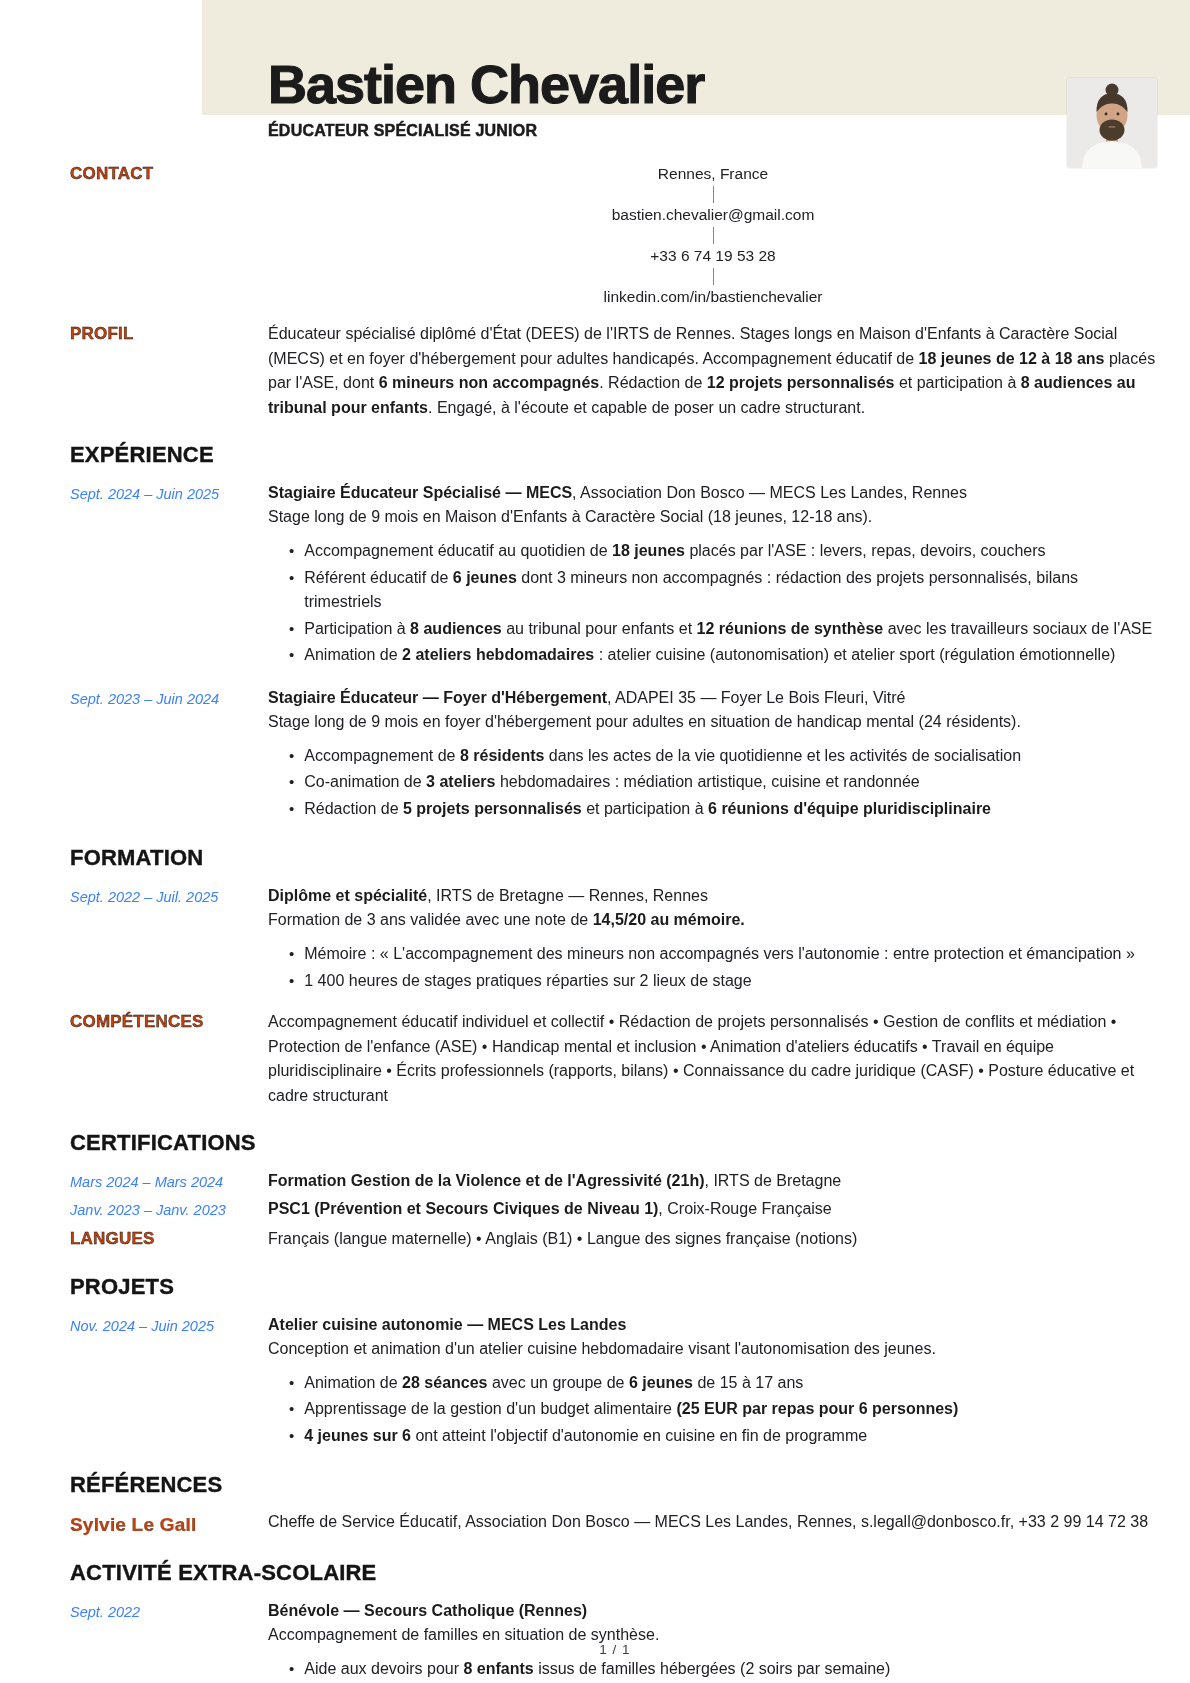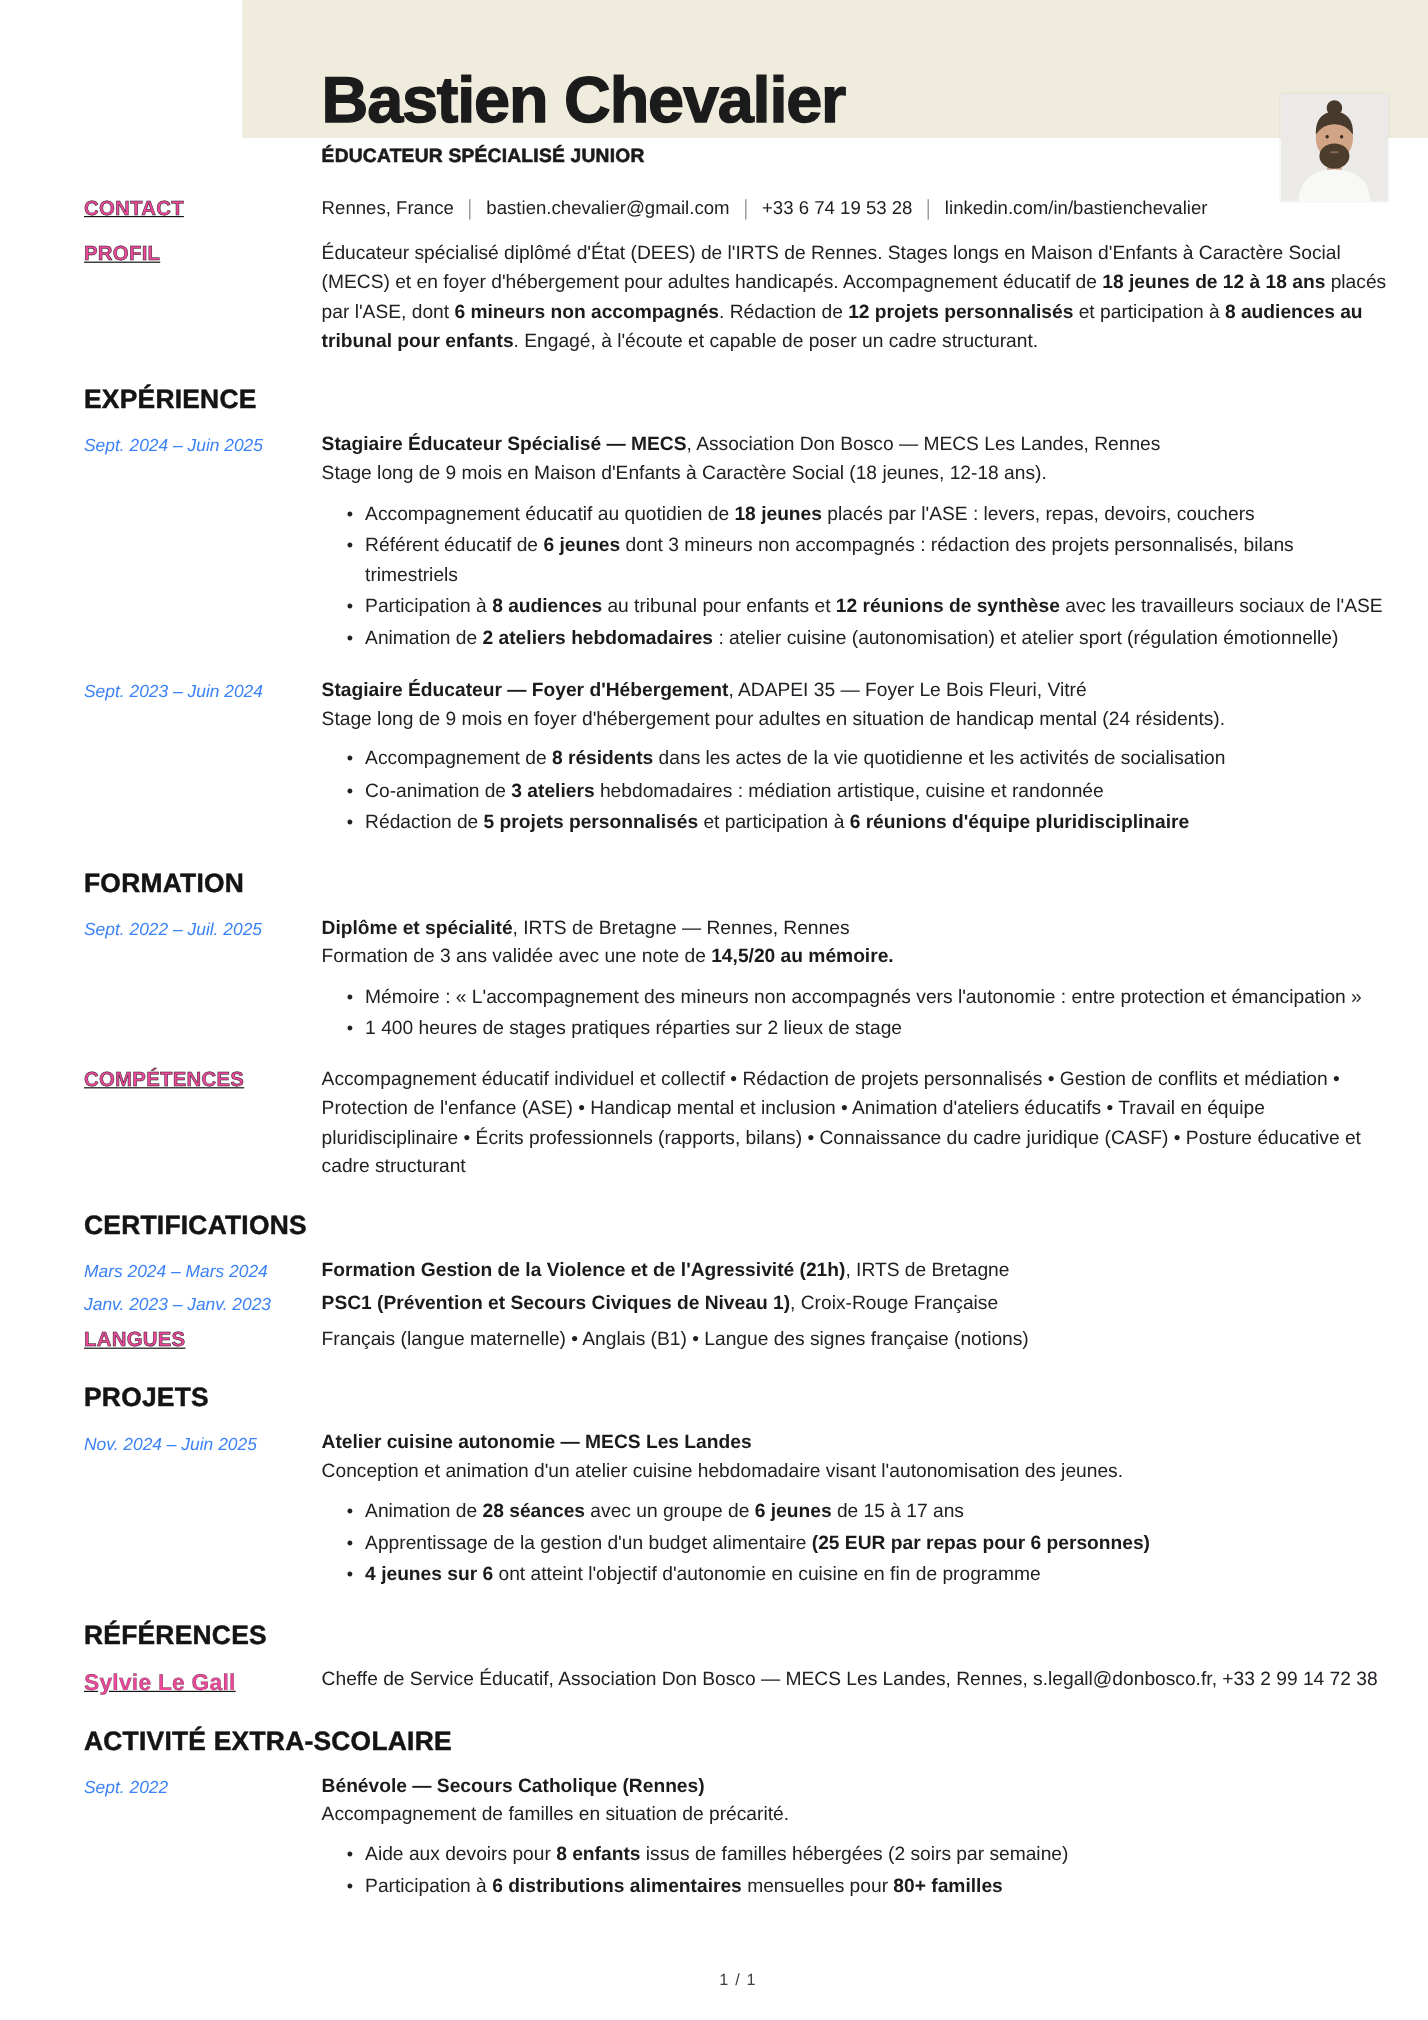--- a/index.html
+++ b/index.html
@@ -24,33 +24,33 @@
   .subtitle{
     font-size:16px;font-weight:700;color:#1b1b1b;margin-top:7px;
     letter-spacing:.2px;-webkit-text-stroke:.5px #1b1b1b;
   }
   .photo{
     position:absolute;left:1047px;top:78px;width:90px;height:90px;
     border-radius:2px;overflow:hidden;box-shadow:0 0 0 1px rgba(0,0,0,.04);
   }
   .row{display:grid;grid-template-columns:198px 1fr;padding:0 52px 0 50px;}
   .label{
-    font-size:17px;font-weight:700;color:#ec4899;letter-spacing:.2px;
-    -webkit-text-stroke:.4px #141414;line-height:24.6px;text-decoration:underline;
+    font-size:17px;font-weight:700;color:#c2410c;letter-spacing:.2px;
+    -webkit-text-stroke:.4px #141414;line-height:24.6px;
   }
   .label.small{font-size:19px;-webkit-text-stroke:.2px #141414;padding-top:3px;}
   .heading{
     font-size:22px;font-weight:700;color:#141414;letter-spacing:.2px;
     -webkit-text-stroke:.4px #141414;
     padding:0 52px 0 50px;margin:22px 0 12px;
   }
   .body-text{font-size:16px;line-height:24.6px;color:#202124;hyphens:auto;}
   .body-text b,.entry-title b{font-weight:700;color:#1b1b1b;}
   .contact-row{margin-top:22px;}
-  .contact-line{display:flex;align-items:center;flex-wrap:wrap;font-size:15.5px;line-height:24px;}
+  .contact-line{display:flex;align-items:center;flex-wrap:wrap;font-size:15.5px;line-height:24px;flex-direction:column;}
   .sep{width:1px;height:17px;background:#80868b;margin:0 13px;}
   .profil-row{margin-top:13px;}
   .date{font-size:14.5px;font-style:italic;color:#3b82f6;line-height:22px;padding-top:3px;}
   .entry{margin:0 0 15px;}
   .entry-title{font-size:16px;line-height:25px;}
   .bullets{list-style:none;margin:9px 0 0;padding:0;}
   .bullets li{display:flex;gap:10px;padding-left:21px;margin:2px 0;}
   .dot{flex:0 0 auto;font-size:15px;line-height:24.6px;color:#202124;}
   .cert-row{margin:0 0 3px;}
   .langues-row{margin-top:6px;margin-bottom:4px;}
@@ -223,21 +223,21 @@
     <div class="label small">Sylvie Le Gall</div>
     <div class="body-text">Cheffe de Service Éducatif, Association Don Bosco — MECS Les Landes, Rennes, s.legall@donbosco.fr, +33 2 99 14 72 38</div>
   </div>
 
   <div class="heading">ACTIVITÉ EXTRA-SCOLAIRE</div>
 
   <div class="row entry">
     <div class="date">Sept. 2022</div>
     <div>
       <div class="entry-title"><b>Bénévole — Secours Catholique (Rennes)</b></div>
-      <div class="body-text">Accompagnement de familles en situation de précarité.</div>
+      <div class="body-text">Accompagnement de familles en situation de synthèse.</div>
       <ul class="bullets">
         <li>
             <span class="dot">•</span>
             <span class="body-text">Aide aux devoirs pour <b>8 enfants</b> issus de familles hébergées (2 soirs par semaine)</span>
           </li>
         <li>
             <span class="dot">•</span>
             <span class="body-text">Participation à <b>6 distributions alimentaires</b> mensuelles pour <b>80+ familles</b></span>
           </li>
       </ul>

